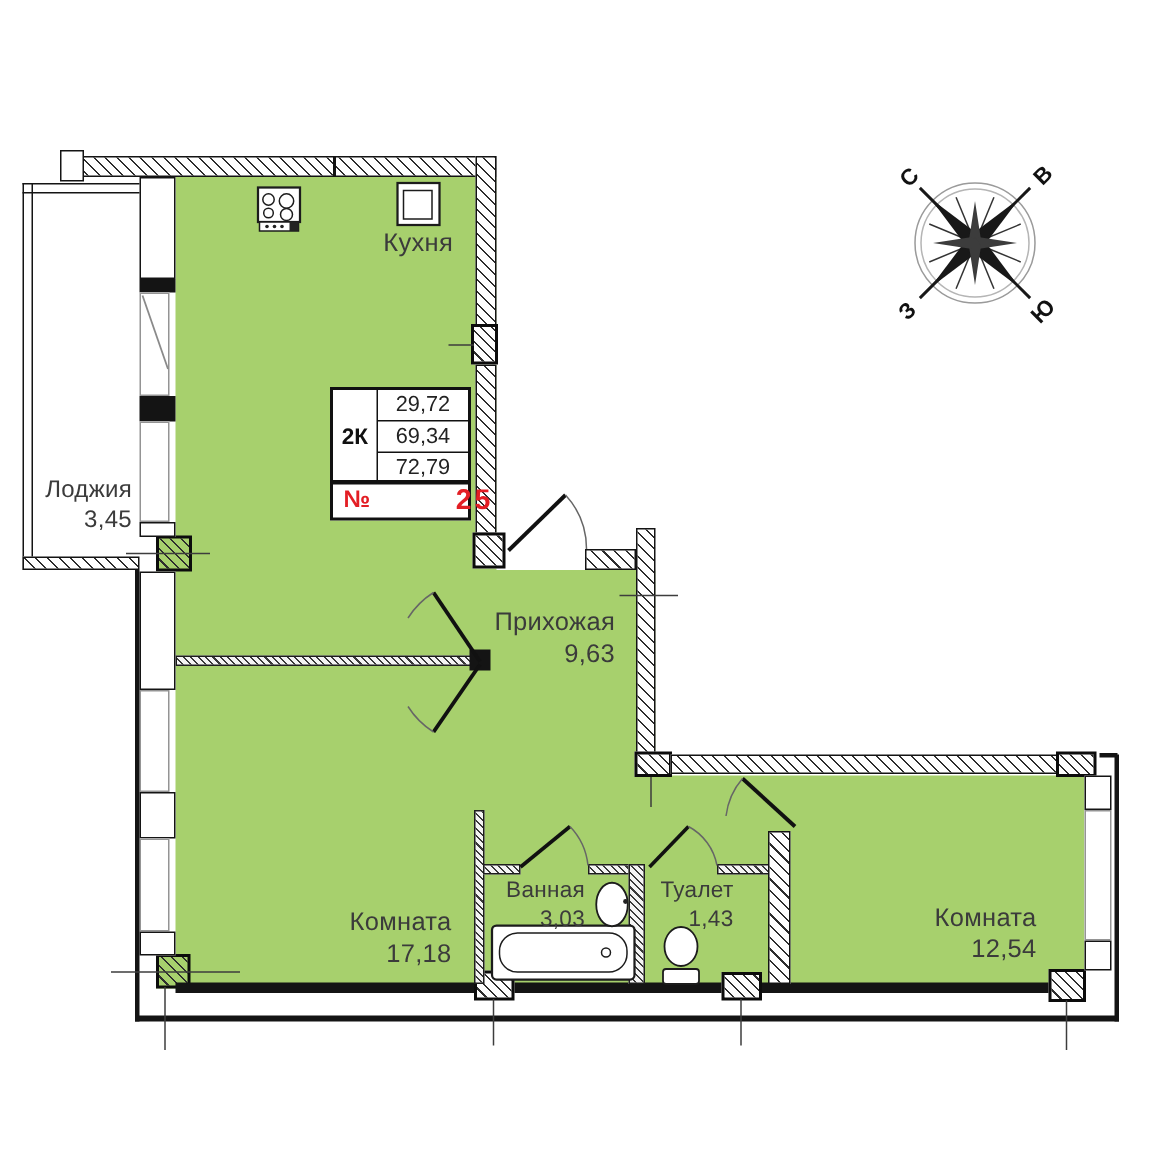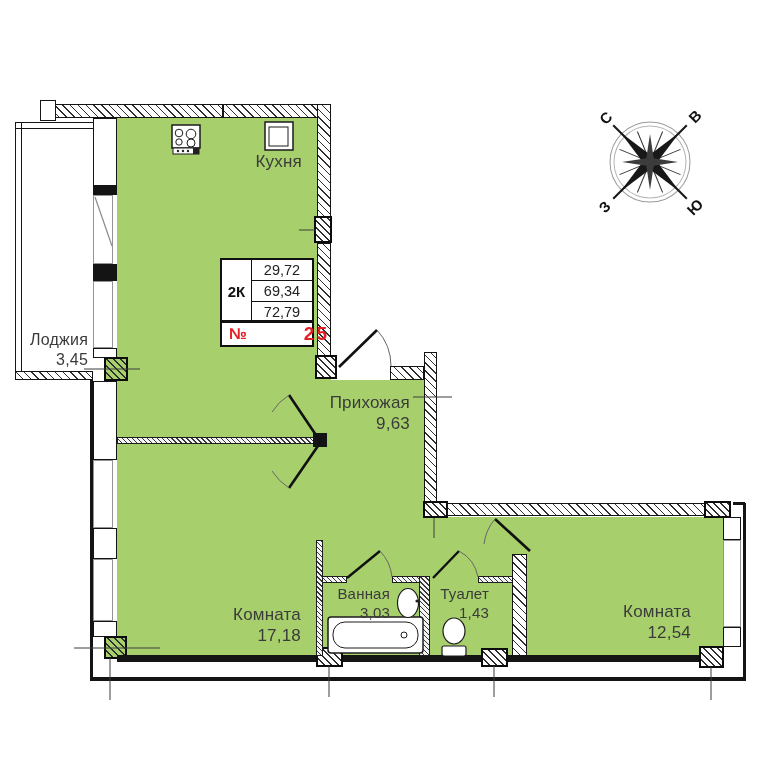--- a/index.html
+++ b/index.html
@@ -228,25 +228,25 @@
         <text x="64" y="0" dy="5">В</text>
         <text x="0" y="64" dy="5">Ю</text>
         <text x="-64" y="0" dy="5">З</text>
       </g>
     </g>
   </svg>
 
   <div class="rlabel" style="left:170px;top:151px;width:132px;">
     <div>Кухня</div>
   </div>
-  <div class="rlabel mid" style="left:5px;top:330px;width:83px;text-align:right;">
+  <div class="rlabel mid" style="left:5px;top:317px;width:83px;text-align:right;">
     <div>Лоджия</div>
     <div>3,45</div>
   </div>
-  <div class="rlabel" style="left:280px;top:392px;width:130px;">
+  <div class="rlabel" style="left:280px;top:404px;width:130px;">
     <div>Прихожая</div>
     <div>9,63</div>
   </div>
   <div class="rlabel" style="left:170px;top:604px;width:131px;">
     <div>Комната</div>
     <div>17,18</div>
   </div>
   <div class="rlabel small" style="left:300px;top:584px;width:90px;">
     <div>Ванная</div>
     <div>3,03</div>

